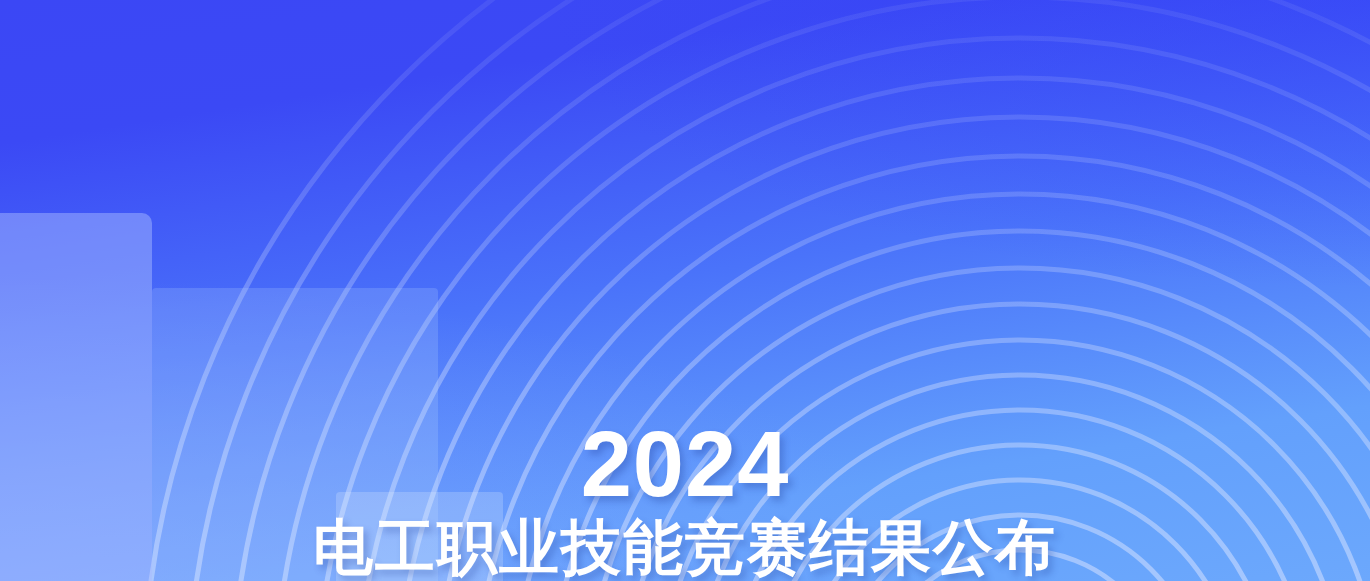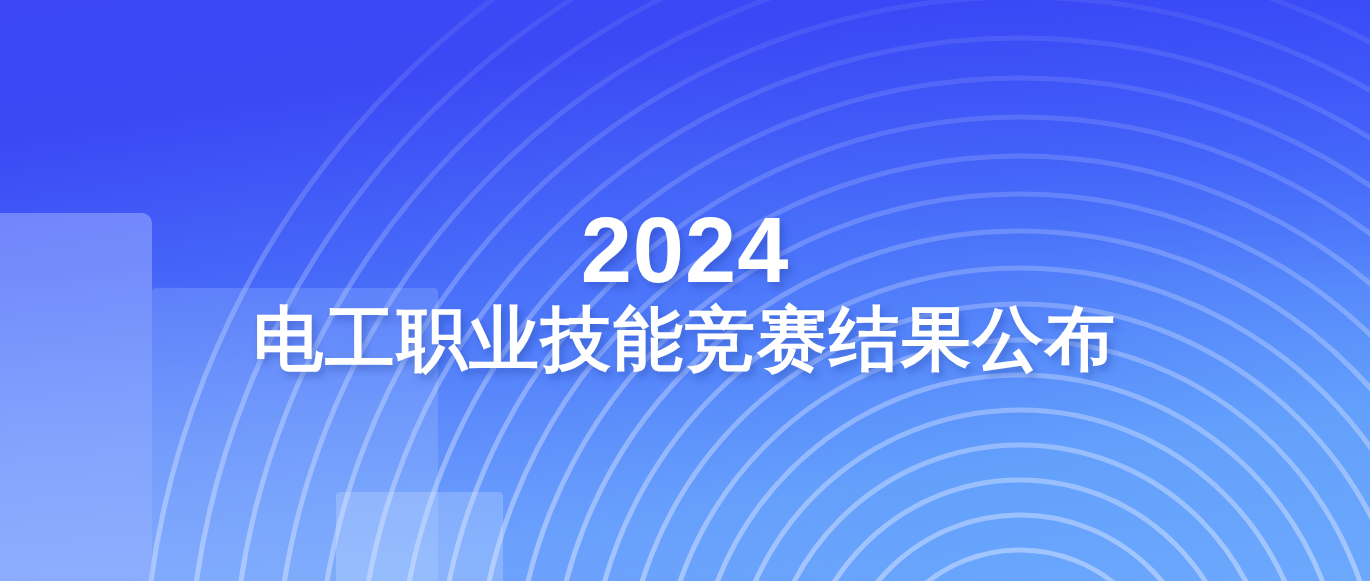--- a/index.html
+++ b/index.html
@@ -74,36 +74,36 @@
   
   .title-wrap {
     position: absolute;
     left: 0;
     right: 0;
     top: 0;
     height: 581px;
     display: flex;
     flex-direction: column;
     align-items: center;
-    justify-content: center;
+    justify-content: flex-end;
     gap: 6px;
     border-radius: 10px;
   }
   .year {
     color: #ffffff;
     font-size: 92px;
     font-weight: 700;
     line-height: 1;
     letter-spacing: 1px;
     text-shadow: 4px 5px 7px rgba(30,55,150,0.30);
     user-select: none;
   }
   .headline {
     color: #ffffff;
-    font-size: 70px;
+    font-size: 60px;
     font-weight: 700;
     line-height: 1.08;
     letter-spacing: 2px;
     white-space: nowrap;
     text-shadow: 4px 5px 7px rgba(30,55,150,0.30);
     user-select: none;
   }
 </style>
 </head>
 <body>

